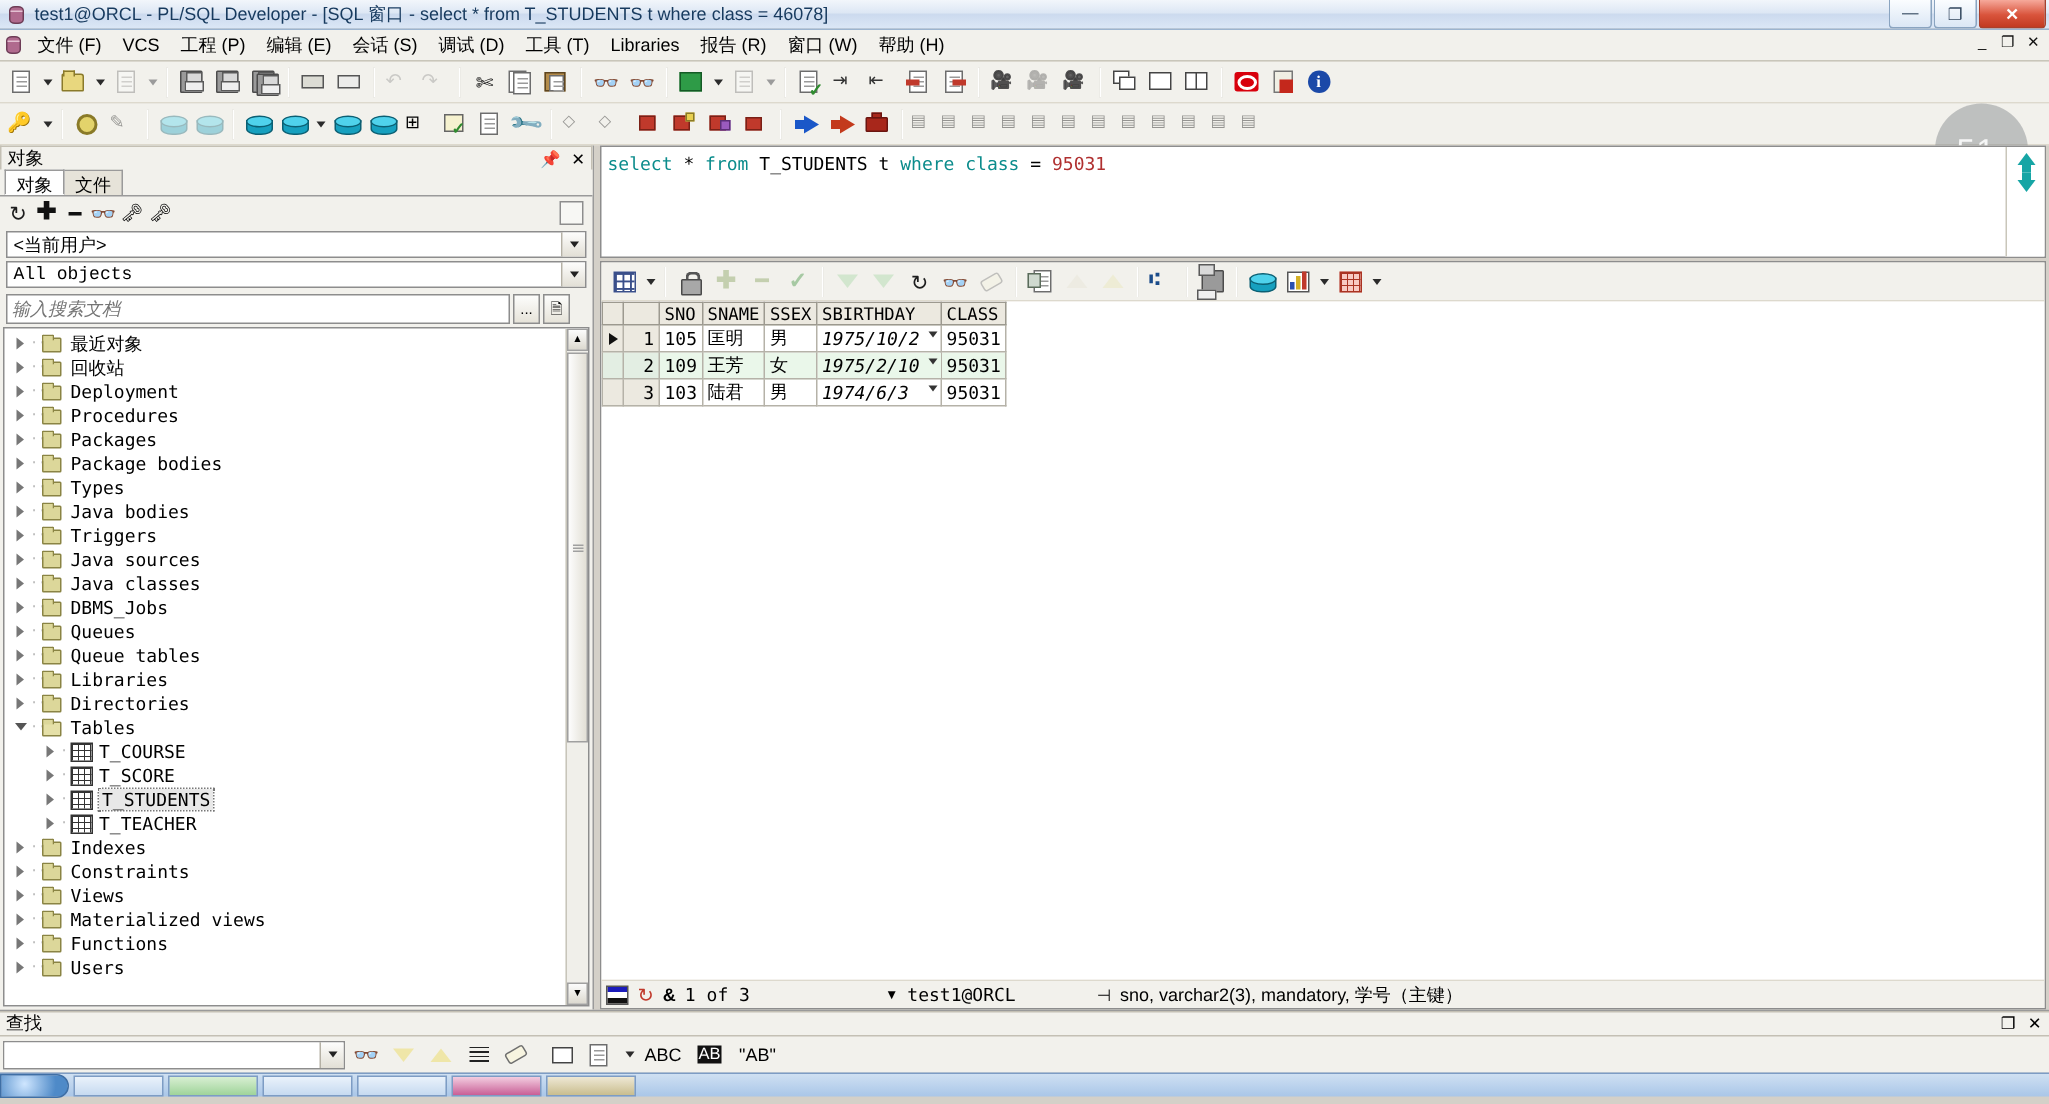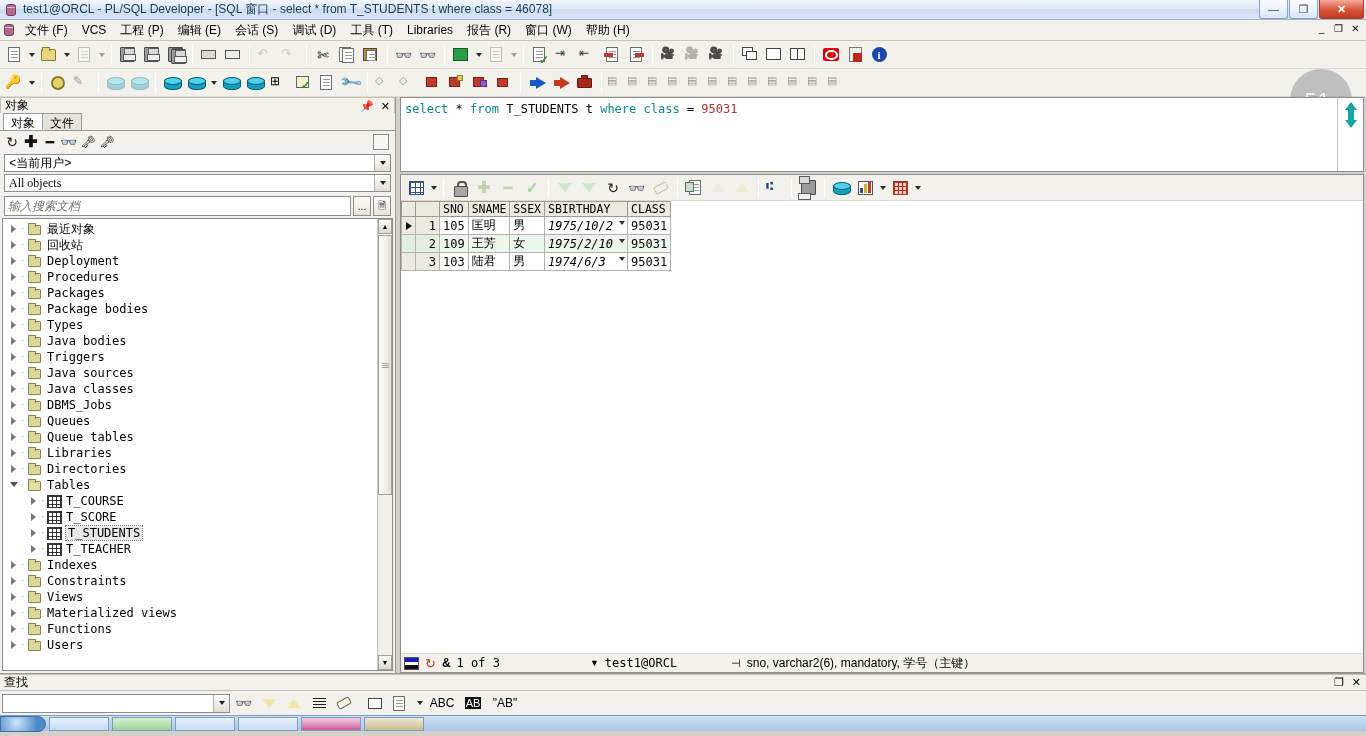--- a/index.html
+++ b/index.html
@@ -151,28 +151,28 @@
   .ptab.active { background: #fff; position: relative; top: 0; border-bottom: 1px solid #fff; }
   .mini-toolbar {
     height: 22px; display: flex; align-items: center; gap: 3px; padding: 0 4px; position: relative;
   }
   .mini-btn { width: 16px; height: 16px; display:flex;align-items:center;justify-content:center;font-size:13px;cursor:default;}
   .square-btn { position:absolute; right:6px; top:3px; width:16px; height:16px; border:1px solid #8d8d8d; background:#f7f7f4;}
   .combo {
     height: 18px; margin: 1px 4px; border: 1px solid #8d8d8d; background: #fff;
     display: flex; align-items: center; position: relative; font-size: 12px;
   }
-  .combo .cv { padding-left: 4px; flex: 1; white-space: nowrap; overflow: hidden; color:#000;font-family:Liberation Mono, monospace; }
+  .combo .cv { padding-left: 4px; flex: 1; white-space: nowrap; overflow: hidden; color:#000; }
   .combo .cb {
     width: 16px; height: 16px; background: linear-gradient(to bottom,#fdfdfc,#e2dfd5);
     border-left: 1px solid #b5b1a5; display: flex; align-items: center; justify-content: center;
   }
   .combo .cb:after { content:""; border-left:3px solid transparent;border-right:3px solid transparent;border-top:4px solid #222;}
   .searchbox {
-    height: 20px; margin: 3px 4px 2px 4px; display: flex; gap: 2px;
+    height: 20px; margin: 3px 15px 2px 4px; display: flex; gap: 2px;
   }
   .searchbox input {
     flex: 1; height: 20px; border: 1px solid #8d8d8d; font-size: 12px; padding-left: 3px;
     font-family: "Liberation Sans", sans-serif; font-style: italic; color: #8d8d8d; outline:none;
   }
   .sb-btn { width: 18px; height: 20px; border: 1px solid #8d8d8d; background: linear-gradient(to bottom,#fdfdfc,#e6e3d9);
             display:flex;align-items:center;justify-content:center;font-size:10px;}
   
   #tree-wrap { flex: 1; background: #fff; border: 1px solid #8d8d8d; margin: 0 2px 2px 2px;
                position: relative; overflow: hidden; }
@@ -646,21 +646,21 @@
       <div class="mini-btn">
           <span style="font-size:12px;">🗝</span>
         </div>
       <div class="square-btn"></div>
     </div>
     <div class="combo">
       <span class="cv">&lt;当前用户&gt;</span>
       <span class="cb"></span>
     </div>
     <div class="combo">
-      <span class="cv" style="font-family:Liberation Serif, serif;">All objects</span>
+      <span class="cv" style="font-family:Liberation Mono, monospace;">All objects</span>
       <span class="cb"></span>
     </div>
     <div class="searchbox">
       <input placeholder="输入搜索文档" style="">
       <div class="sb-btn">...</div>
       <div class="sb-btn">🗎</div>
     </div>
     <div id="tree-wrap">
       <div id="tree">
           <div class="tnode" style="padding-left: 4px;">
@@ -1071,21 +1071,21 @@
       <div id="statusbar">
         <span class="sb-flag"></span>
         <span style="color:#c0392b;font-size:13px;">↻</span>
         <span style="font-weight:bold;">&amp;</span>
         <span class="sb-cell">1 of 3</span>
         <span style="width:78px;"></span>
         <span style="font-size:9px;">▼</span>
         <span class="sb-cell">test1@ORCL</span>
         <span style="width:42px;"></span>
         <span style="font-size:11px;">⊣</span>
-        <span class="sb-cell cn">sno, varchar2(6), mandatory, 学号（主键）</span>
+        <span class="sb-cell cn">sno, varchar2(3), mandatory, 学号（主键）</span>
       </div>
     </div>
   </div>
 </div>
 
 <div id="findpanel">
   <div id="findtitle">
     <span>查找</span>
     <span class="fbtns">
       <span>❐</span>

